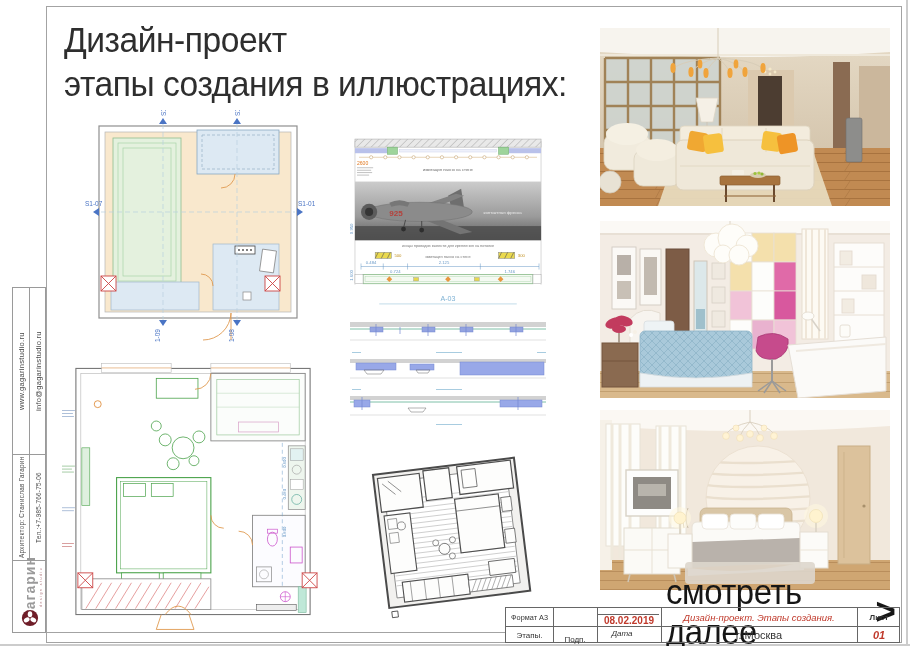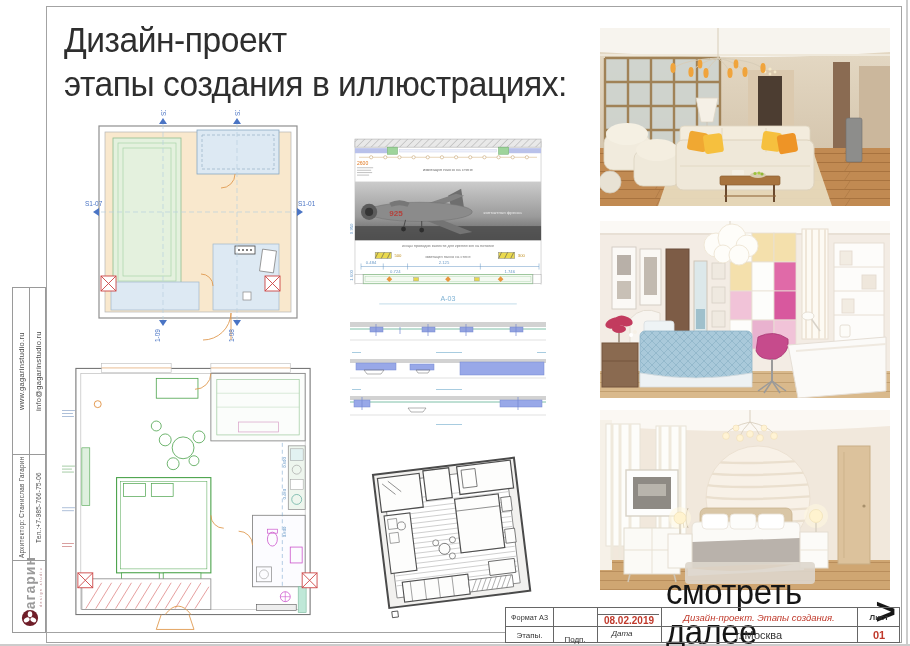--- a/index.html
+++ b/index.html
@@ -809,16 +809,16 @@
     <div class="hline" style="top:18px;"></div>
     <div class="hline" style="top:6px;left:91px;right:240px;"></div>
     <div class="cell" style="left:0;top:0;width:47px;height:18px;font-size:7.3px;">Формат А3</div>
     <div class="cell" style="left:0;top:18px;width:47px;height:18px;">Этапы.</div>
     <div class="cell" style="left:47px;top:18px;width:44px;height:26px;">Подп.</div>
     <div class="cell red" style="left:91px;top:6px;width:64px;height:12px;font-weight:700;font-size:10px;">08.02.2019</div>
     <div class="cell" style="left:84px;top:18px;width:64px;height:14px;font-style:italic;">Дата</div>
     <div class="cell red" style="left:155px;top:0;width:196px;height:18px;font-style:italic;font-size:9.5px;">Дизайн-проект. Этапы создания.</div>
     <div class="cell" style="left:155px;top:18px;width:196px;height:18px;font-size:11px;">г. Москва</div>
     <div class="cell" style="left:351px;top:0;width:44px;height:18px;font-weight:bold;">Лист</div>
-    <div class="cell red" style="left:351px;top:18px;width:44px;height:18px;font-weight:700;font-size:11px;">01</div>
+    <div class="cell red" style="left:351px;top:18px;width:44px;height:18px;font-style:italic;font-weight:700;font-size:11px;">01</div>
   </div>
 
 </div>
 
 </body></html>

